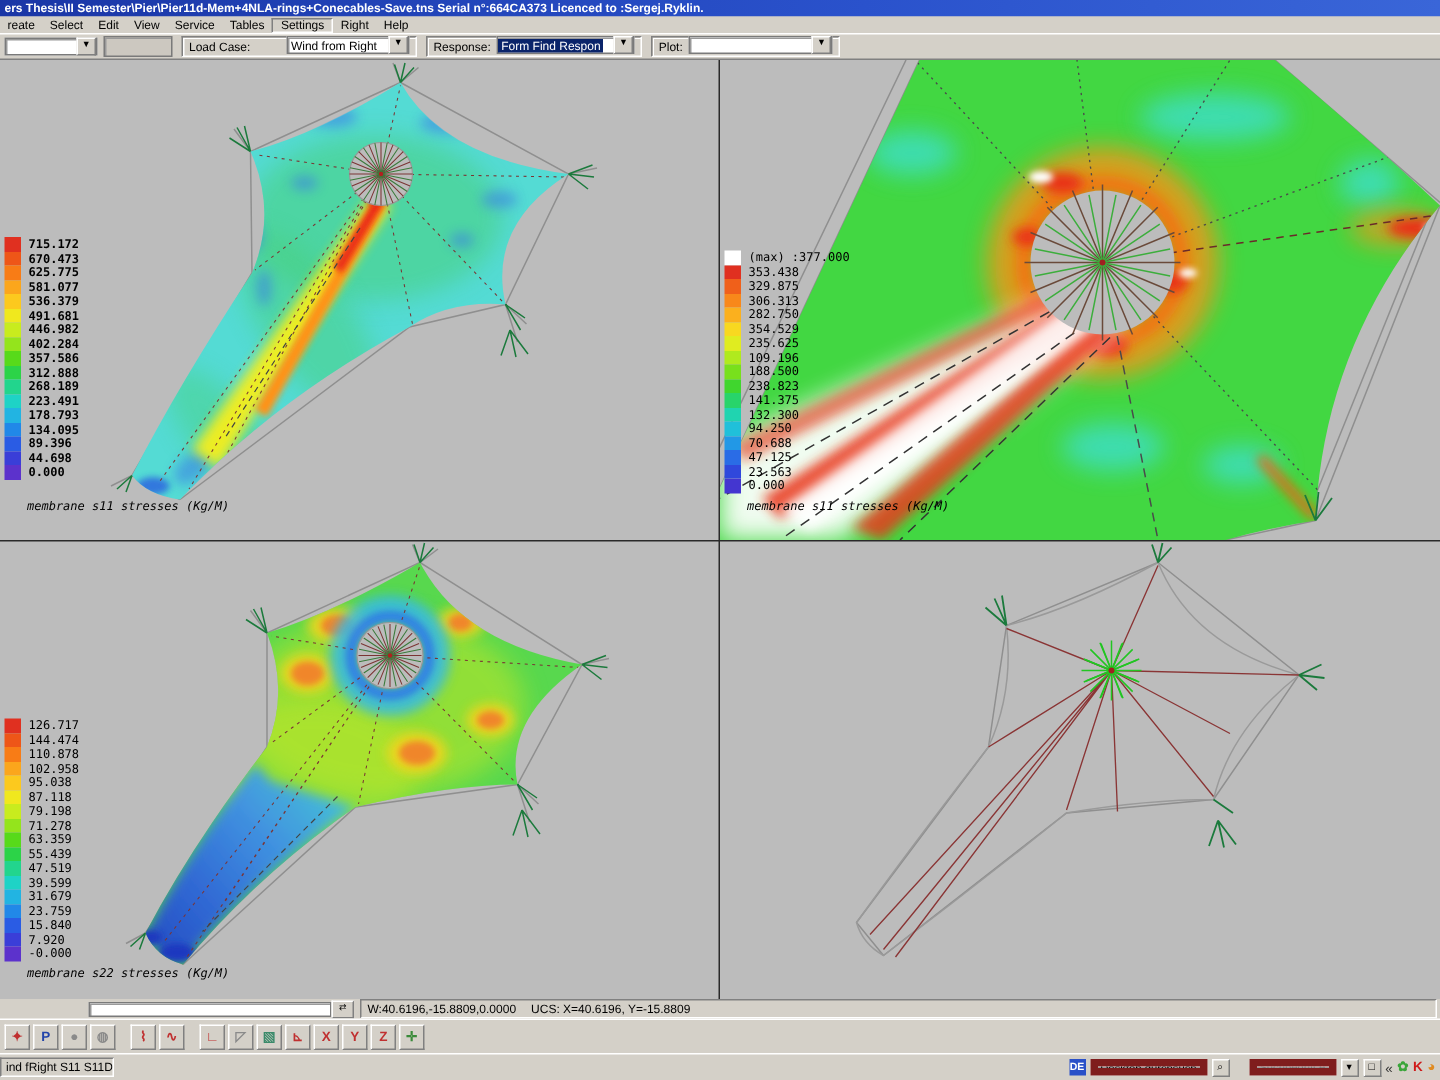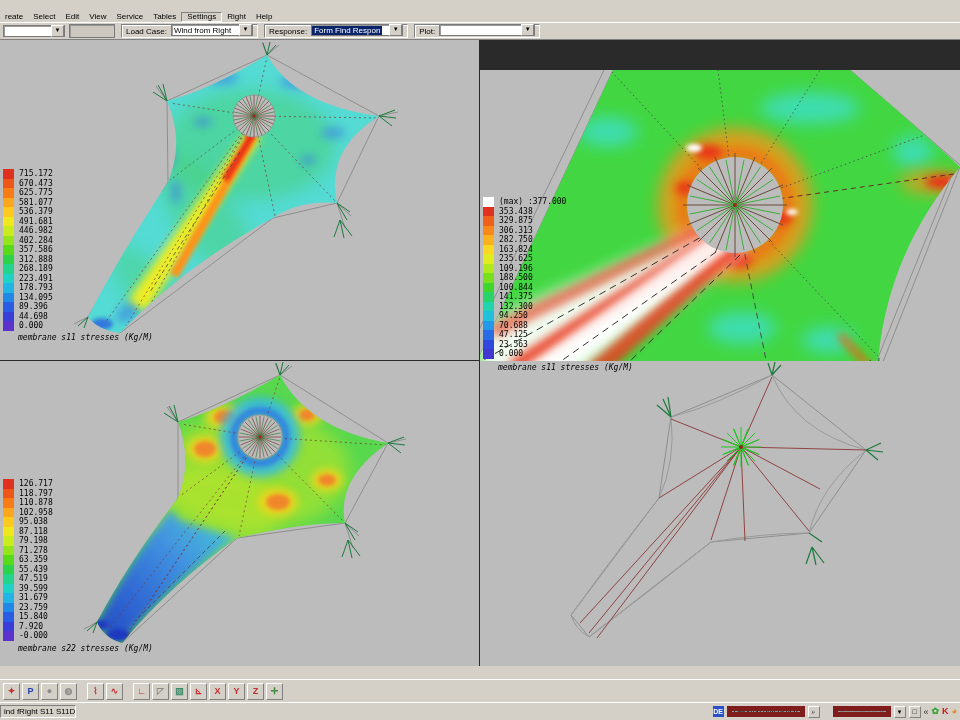--- a/index.html
+++ b/index.html
@@ -28,26 +28,26 @@
          border-color:#fff #808080 #808080 #fff;font-size:6px;line-height:9px;text-align:center;flex:0 0 11px;}
   .tb-group{display:flex;align-items:flex-end;gap:4px;border:1px solid;border-color:#808080 #fff #fff #808080;
             box-shadow:1px 1px 0 #fff inset;padding:1px 4px;margin-left:6px;height:14px;box-sizing:border-box;}
   .tb-label{white-space:nowrap;color:#000;}
   .readout{height:12px;width:44px;background:#ccc8c0;border:1px solid #7a7a7a;
            box-shadow:inset 1px 1px 0 #9a9a9a;margin-left:4px;}
   
   .client{position:absolute;top:40px;left:0;width:960px;height:626px;background:#2a2a2a;}
   .viewport{position:absolute;background:#bcbcbc;overflow:hidden;}
   #vp-tl{left:0;top:0;width:479px;height:320px;}
-  #vp-tr{left:480px;top:0;width:480px;height:320px;margin-top:30px;}
+  #vp-tr{left:480px;top:0;width:480px;height:320px;}
   #vp-bl{left:0;top:321px;width:479px;height:305px;}
   #vp-br{left:480px;top:321px;width:480px;height:305px;}
   .viewport svg{position:absolute;left:0;top:0;}
   .legend{position:absolute;left:3px;z-index:3;}
-  #vp-tl .legend{top:129px;} #vp-tr .legend{top:127px;} #vp-bl .legend{top:118px;}
+  #vp-tl .legend{top:118px;font-weight:bold;} #vp-tr .legend{top:127px;} #vp-bl .legend{top:118px;}
   .legend-row{display:flex;height:9.5px;align-items:stretch;}
   .legend-swatch{width:11px;flex:0 0 11px;margin-right:5px;}
   .legend-text{font-family:"DejaVu Sans Mono",monospace;font-size:8px;line-height:9.5px;
                color:#000;white-space:nowrap;}
   .plot-label{position:absolute;left:18px;z-index:3;font-family:"DejaVu Sans Mono",monospace;
               font-style:italic;font-size:8px;color:#000;white-space:nowrap;}
   #vp-tl .plot-label,#vp-tr .plot-label{top:293px;} #vp-bl .plot-label{top:283px;}
   
   .statusbar{position:absolute;top:666px;left:0;width:960px;height:13px;background:#d4d0c8;
              display:flex;align-items:center;font-size:8px;box-sizing:border-box;}
@@ -80,20 +80,23 @@
   .mini-btn{width:12px;height:12px;background:#d4d0c8;border:1px solid;
             border-color:#fff #808080 #808080 #fff;font-size:7px;line-height:10px;text-align:center;padding:0;}
   .tray-glyph{font-size:9px;font-weight:bold;line-height:1;}
   .chev{font-size:9px;color:#333;}
 </style>
 </head>
 <body>
 
 <div class="screen">
 
+  <div class="titlebar">
+    <span>ers Thesis\II Semester\Pier\Pier11d-Mem+4NLA-rings+Conecables-Save.tns Serial n°:664CA373 Licenced to :Sergej.Ryklin.</span>
+  </div>
 
   <div class="menubar">
 
       <span class="menu-item" data-state="normal">reate</span>
 
       <span class="menu-item" data-state="normal">Select</span>
 
       <span class="menu-item" data-state="normal">Edit</span>
 
       <span class="menu-item" data-state="normal">View</span>
@@ -110,21 +113,21 @@
     </div>
 
   <div class="toolbar">
     <div class="combo" style="width:62px;margin-left:3px;">
       <span class="combo-text"></span>
       <span class="arrow-btn">▼</span>
     </div>
     <div class="readout"></div>
     <div class="tb-group">
       <span class="tb-label">Load Case:</span>
-      <div class="combo" style="width:82px;">
+      <div class="combo" style="width:82px;margin-left:20px;">
         <span class="combo-text">Wind from Right</span>
         <span class="arrow-btn">▼</span>
       </div>
     </div>
     <div class="tb-group">
       <span class="tb-label">Response:</span>
       <div class="combo" style="width:92px;">
         <span class="combo-text hl">Form Find Respon</span>
         <span class="arrow-btn">▼</span>
       </div>
@@ -386,41 +389,41 @@
             <span class="legend-text">306.313</span>
           </div>
 
           <div class="legend-row">
             <span class="legend-swatch" style="background: rgb(251, 176, 30);"></span>
             <span class="legend-text">282.750</span>
           </div>
 
           <div class="legend-row">
             <span class="legend-swatch" style="background: rgb(248, 216, 32);"></span>
-            <span class="legend-text">163.824</span>
+            <span class="legend-text">354.529</span>
           </div>
 
           <div class="legend-row">
             <span class="legend-swatch" style="background: rgb(224, 236, 32);"></span>
             <span class="legend-text">235.625</span>
           </div>
 
           <div class="legend-row">
             <span class="legend-swatch" style="background: rgb(176, 234, 30);"></span>
             <span class="legend-text">109.196</span>
           </div>
 
           <div class="legend-row">
             <span class="legend-swatch" style="background: rgb(120, 224, 28);"></span>
             <span class="legend-text">188.500</span>
           </div>
 
           <div class="legend-row">
             <span class="legend-swatch" style="background: rgb(64, 214, 46);"></span>
-            <span class="legend-text">100.844</span>
+            <span class="legend-text">238.823</span>
           </div>
 
           <div class="legend-row">
             <span class="legend-swatch" style="background: rgb(40, 212, 106);"></span>
             <span class="legend-text">141.375</span>
           </div>
 
           <div class="legend-row">
             <span class="legend-swatch" style="background: rgb(32, 212, 176);"></span>
             <span class="legend-text">132.300</span>
@@ -517,21 +520,21 @@
       </svg>
       <div class="legend">
 
           <div class="legend-row">
             <span class="legend-swatch" style="background: rgb(224, 48, 32);"></span>
             <span class="legend-text">126.717</span>
           </div>
 
           <div class="legend-row">
             <span class="legend-swatch" style="background: rgb(238, 86, 24);"></span>
-            <span class="legend-text">118.797</span>
+            <span class="legend-text">144.474</span>
           </div>
 
           <div class="legend-row">
             <span class="legend-swatch" style="background: rgb(248, 124, 22);"></span>
             <span class="legend-text">110.878</span>
           </div>
 
           <div class="legend-row">
             <span class="legend-swatch" style="background: rgb(251, 166, 28);"></span>
             <span class="legend-text">102.958</span>
@@ -624,20 +627,28 @@
         <g stroke="#1b7a3c" stroke-width="1.2" fill="none">
           <path d="M292,14 L288,2 M292,14 L295,1 M292,14 L301,4"></path>
           <path d="M191,56 L183,38 M191,56 L188,36 M191,56 L177,44"></path>
           <path d="M386,89 L401,82 M386,89 L403,91 M386,89 L398,99"></path>
           <path d="M329,172 L342,181 M332,186 L344,202 M332,186 L336,204 M332,186 L326,203"></path>
         </g>
       </svg>
     </div>
   </div>
 
+  <div class="statusbar">
+    <input class="cmd-input" type="text" value="" style="">
+    <span class="cmd-btn">⇄</span>
+    <div class="coord-panel">
+      <span>W:40.6196,-15.8809,0.0000</span>
+      <span>UCS: X=40.6196, Y=-15.8809</span>
+    </div>
+  </div>
 
   <div class="icon-row">
 
       <button class="tool-btn">
         <span class="tb-glyph" style="color: rgb(192, 48, 48);">✦</span>
       </button>
 
       <button class="tool-btn">
         <span class="tb-glyph" style="color: rgb(34, 68, 170);">P</span>
       </button>

